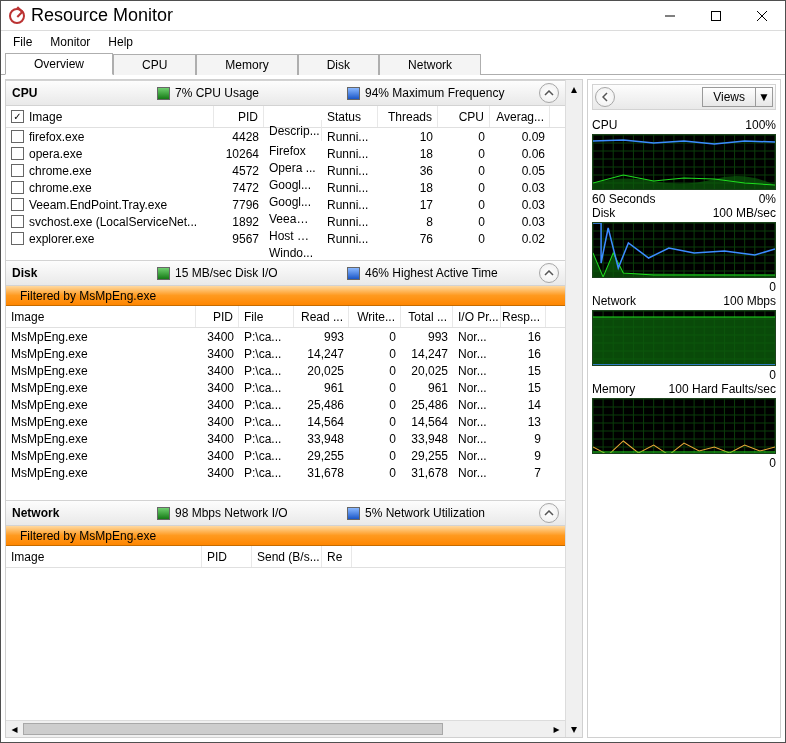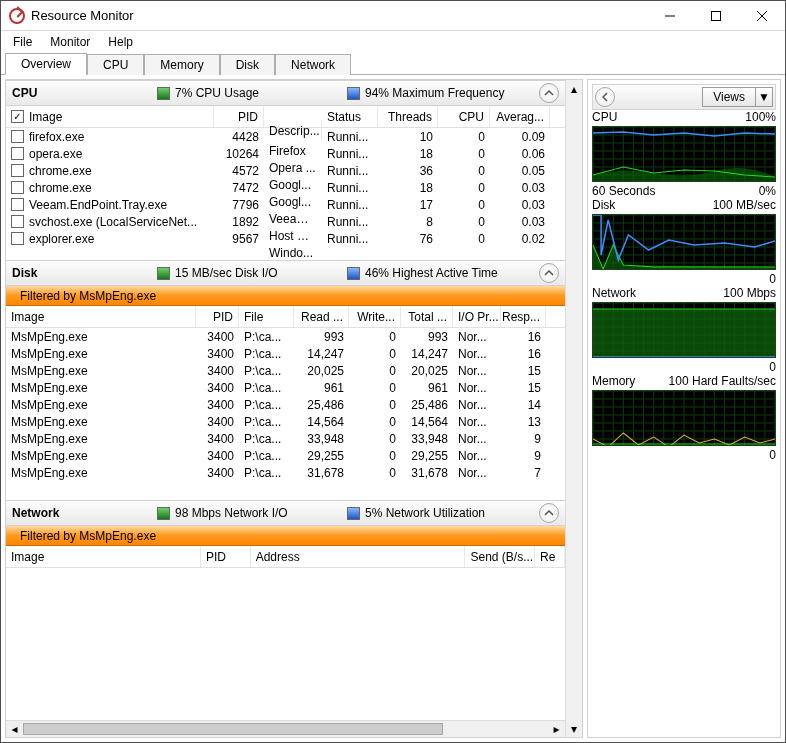--- a/index.html
+++ b/index.html
@@ -1,32 +1,32 @@
 <!DOCTYPE html>
 <html><head>
 <meta charset="utf-8">
 <style>
   *{box-sizing:border-box;margin:0;padding:0;font-family:"Segoe UI",Tahoma,sans-serif;font-size:12px;}
   body{background:#f0f0f0;}
   .window{width:786px;height:743px;background:#fff;border:1px solid #4f4f4f;position:relative;display:flex;flex-direction:column;}
   .titlebar{height:30px;background:#fff;display:flex;align-items:center;border-bottom:1px solid #dcdcdc;}
   .titlebar .app-icon{width:16px;height:16px;margin:0 6px 0 8px;border-radius:50%;border:2px solid #b33;background:#fff;position:relative;}
   .titlebar .app-icon::after{content:"";position:absolute;left:3px;top:-2px;width:6px;height:6px;border-bottom:2px solid #b33;border-right:2px solid #b33;transform:rotate(-45deg);}
-  .titlebar .title{flex:1;color:#000;font-size:13px;}
+  .titlebar .title{flex:1;color:#000;font-size:18px;}
   .titlebar .btns{display:flex;}
   .titlebar .btn{width:46px;height:29px;display:flex;align-items:center;justify-content:center;}
   .titlebar .btn svg{stroke:#000;stroke-width:1;}
   .menubar{height:22px;display:flex;align-items:center;padding:0 4px;gap:2px;}
   .menubar .item{padding:2px 8px;}
   .tabbar{height:22px;display:flex;border-bottom:1px solid #aeaeae;padding-left:4px;align-items:flex-end;}
-  .tabbar .tab{padding:3px 15px;border:1px solid #aeaeae;border-bottom:none;background:#f4f4f4;margin-right:0px;position:relative;top:1px;}
+  .tabbar .tab{padding:3px 28px;border:1px solid #aeaeae;border-bottom:none;background:#f4f4f4;margin-right:0px;position:relative;top:1px;}
   .tabbar .tab.active{background:#fff;border-bottom:1px solid #fff;}
   .content{flex:1;display:flex;overflow:hidden;padding:4px;gap:4px;}
   .main-col{flex:1;display:flex;flex-direction:column;overflow:hidden;border:1px solid #d0d0d0;background:#fff;}
-  .side-col{width:194px;border:1px solid #d0d0d0;background:#fff;padding:4px;display:flex;flex-direction:column;gap:0;}
+  .side-col{width:194px;border:1px solid #d0d0d0;background:#fff;padding:4px;display:flex;flex-direction:column;gap:8px;}
   .panel{display:flex;flex-direction:column;}
   .panel-head{display:flex;align-items:center;height:26px;border-top:1px solid #d3d3d3;border-bottom:1px solid #d3d3d3;
     background:linear-gradient(#fdfdfd,#e9e9e9);}
   .panel-head .ptitle{font-weight:bold;width:135px;padding-left:6px;}
   .panel-head .stat{display:flex;align-items:center;gap:5px;width:190px;margin-left:16px;}
   .panel-head .stat2{display:flex;align-items:center;gap:5px;flex:1;}
   .swatch{width:13px;height:13px;border:1px solid #666;}
   .swatch.green{background:linear-gradient(#6fcf6f,#157a15);}
   .swatch.blue{background:linear-gradient(#8ab8ff,#1a56c8);}
   .collapse-btn{width:20px;height:20px;border:1px solid #a7a7a7;border-radius:50%;margin:0 6px 0 4px;display:flex;align-items:center;justify-content:center;background:radial-gradient(#fff,#eee);}
@@ -359,21 +359,20 @@
               <div class="collapse-btn">
                   <svg width="10" height="6" fill="none">
                     <polyline points="1,5 5,1 9,5"></polyline>
                   </svg>
                 </div>
             </div>
             <div class="filter-bar">Filtered by MsMpEng.exe</div>
             <div class="col-head">
               <div class="hcell net-c0">Image</div>
               <div class="hcell net-c1">PID</div>
-              <div class="hcell net-c2">Address</div>
               <div class="hcell net-c3">Send (B/s...</div>
               <div class="hcell net-c4">Re</div>
             </div>
             <div class="rows" style="flex:1;"></div>
             <div class="hscroll">
               <div class="arr">◂</div>
               <div class="htrack">
                   <div class="hthumb"></div>
                 </div>
               <div class="arr">▸</div>

